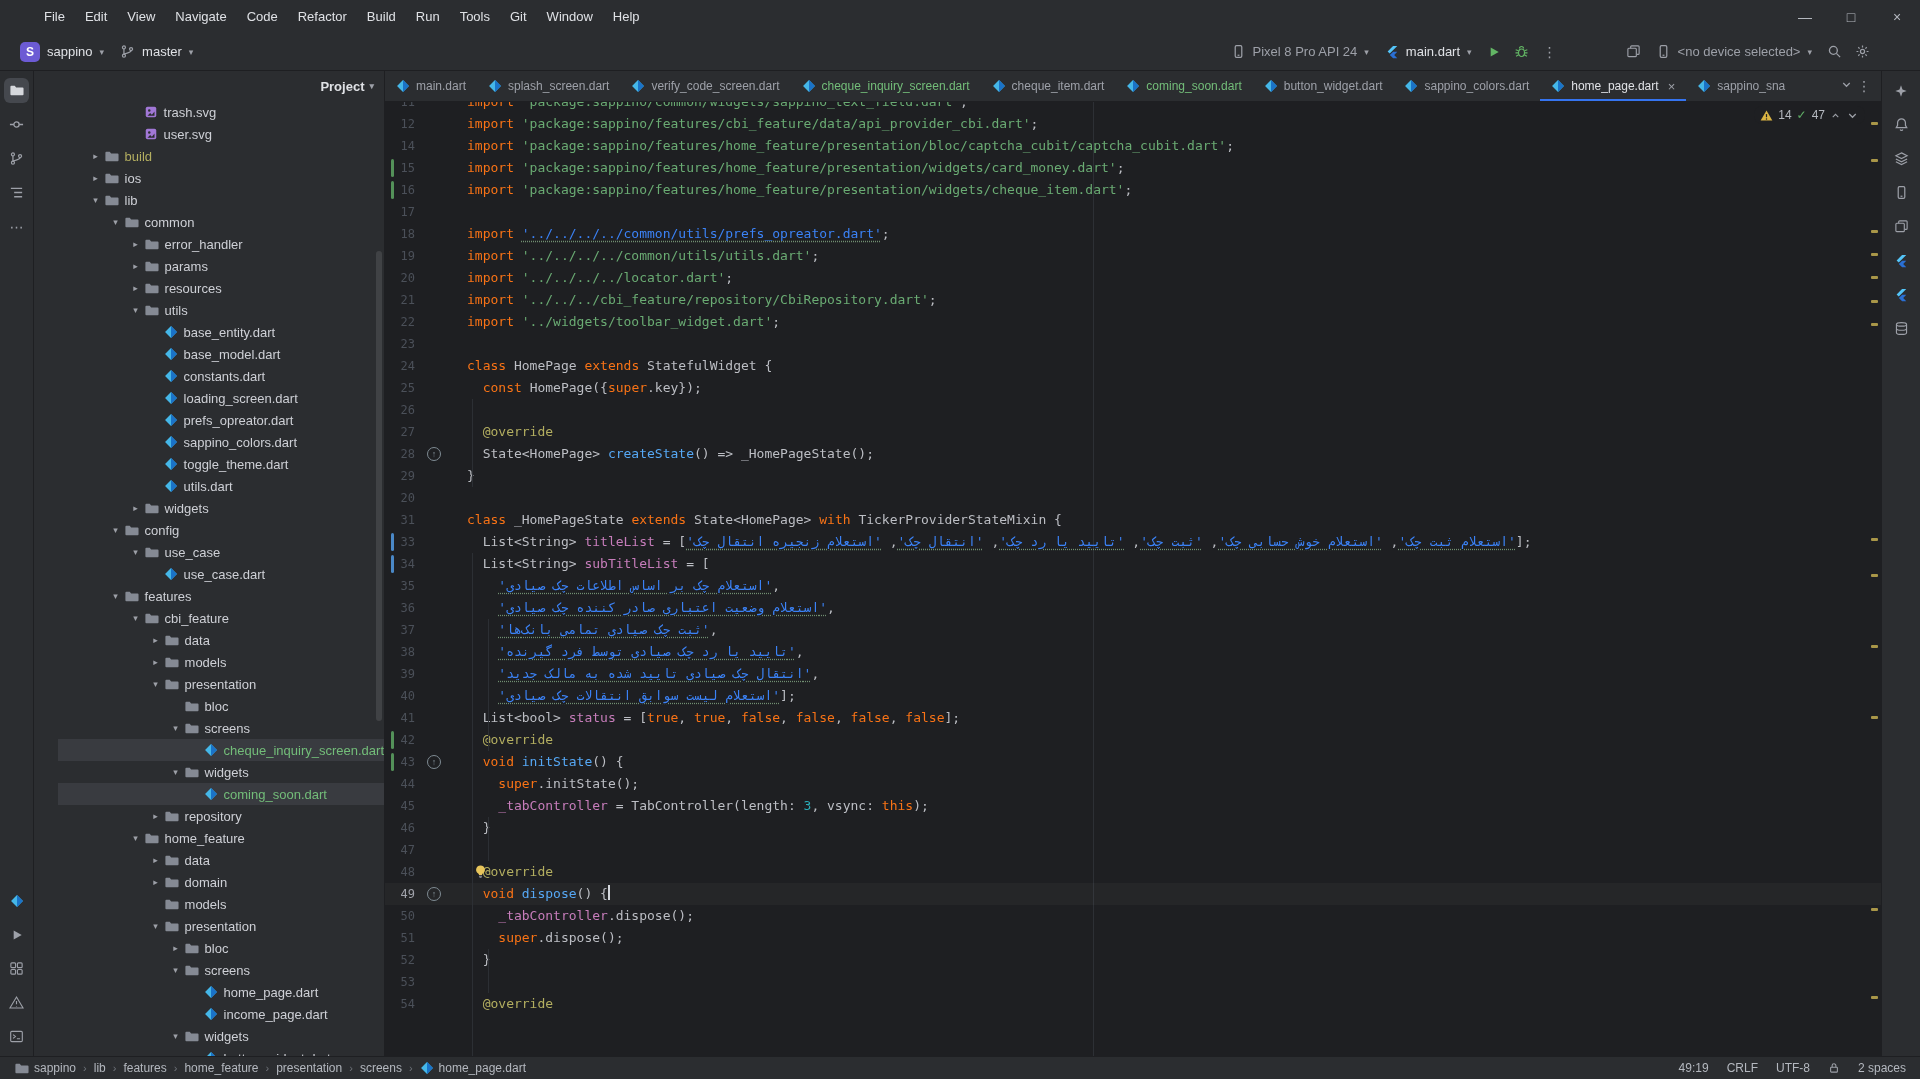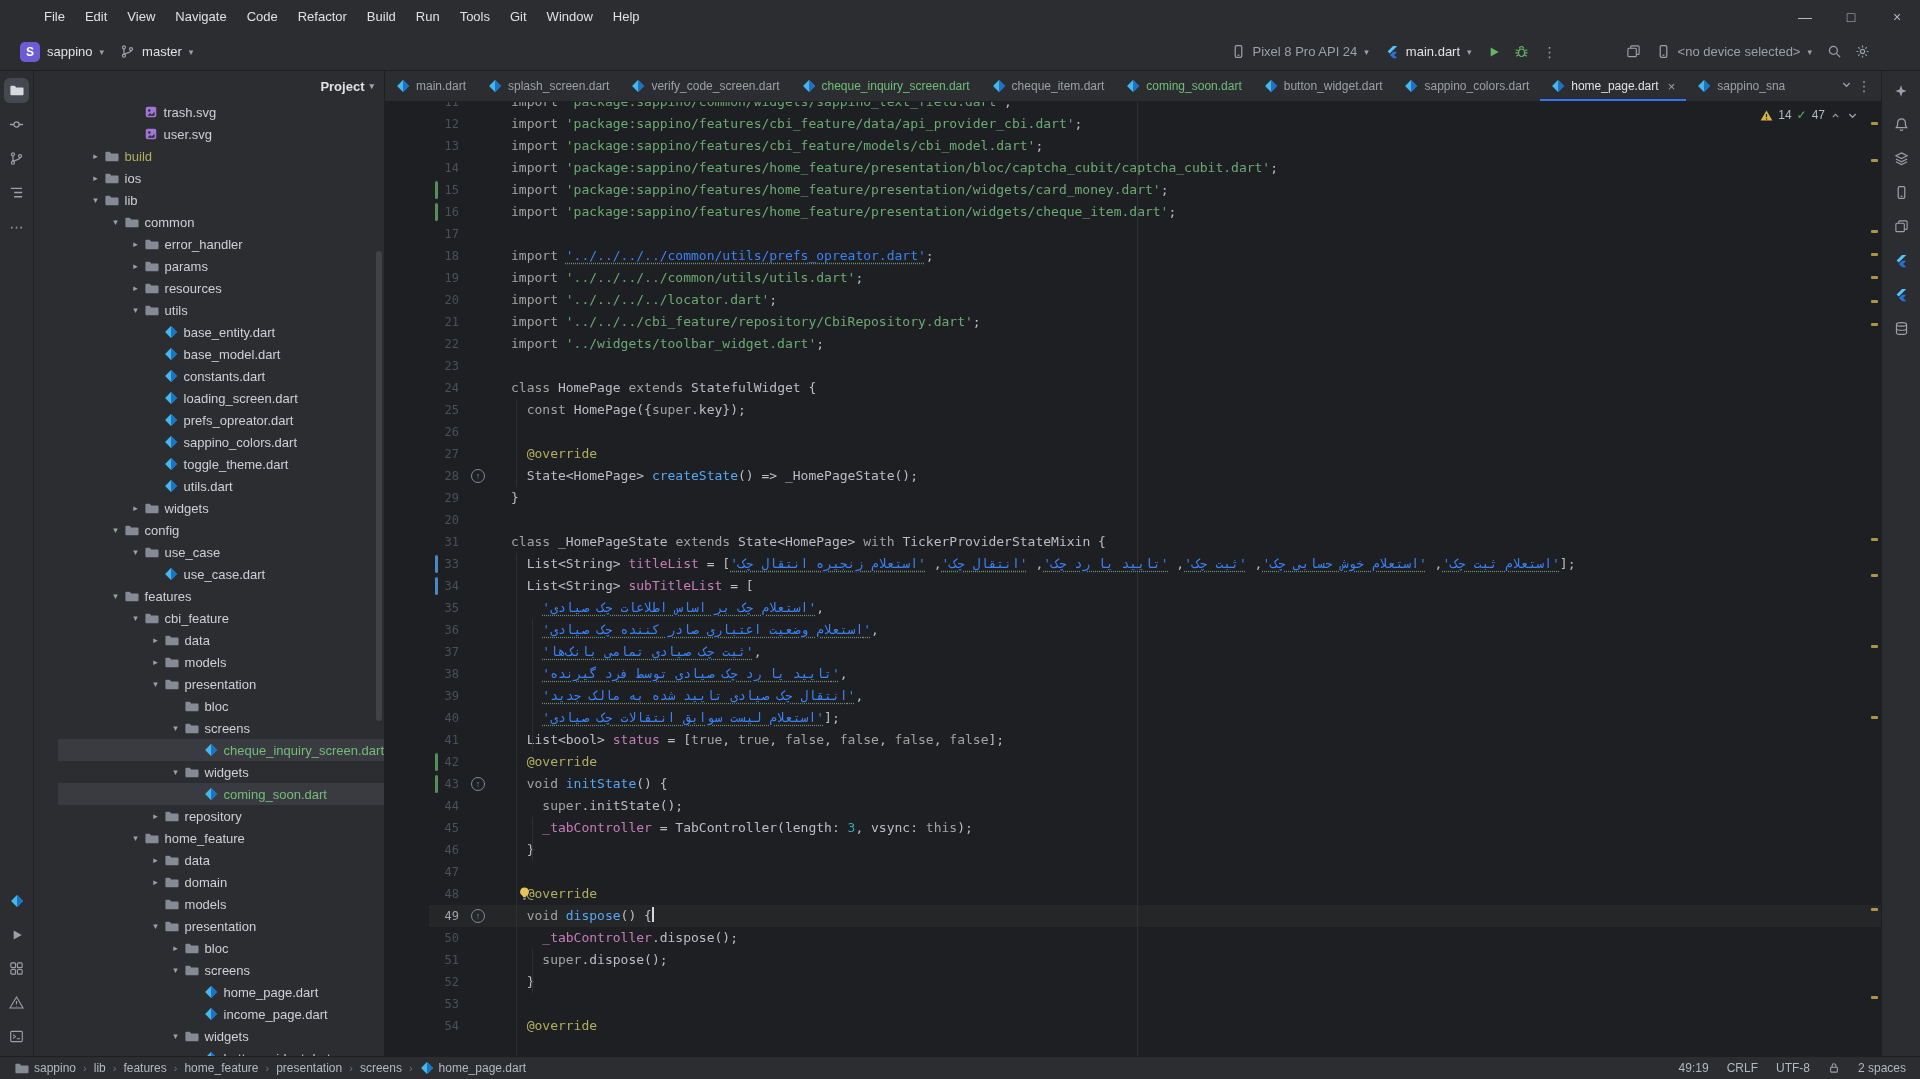--- a/index.html
+++ b/index.html
@@ -55,37 +55,37 @@
   .tabs{flex:1;display:flex;overflow:hidden;}
   .tab{flex:0 0 auto;display:flex;align-items:center;gap:6px;padding:0 11px;font-size:12px;
        color:#9da0a8;position:relative;}
   .tab.active{color:#dfe1e5;}
   .tab.active::after{content:"";position:absolute;left:0;right:0;bottom:-1px;height:3px;background:#3574f0;}
   .tab-label.added{color:#73bd79;}
   .tab .close{margin-left:3px;color:#9da0a8;font-size:13px;}
   .tab-controls{flex:0 0 auto;display:flex;align-items:center;gap:4px;padding:0 10px;color:#9da0a8;}
 
   .editor{flex:1;position:relative;overflow:hidden;
-          font-family:"DejaVu Sans Mono","Liberation Mono",monospace;font-size:13px;margin-left:44px;}
+          font-family:"DejaVu Sans Mono","Liberation Mono",monospace;font-size:13px;}
   .margin-guide{position:absolute;left:708px;top:0;bottom:0;width:1px;background:#2d3035;}
   .lines{position:absolute;left:0;right:0;top:-11px;}
   .line{height:22px;line-height:22px;position:relative;white-space:pre;padding-left:82px;}
   .line.caret-line{background:rgba(255,255,255,.03);}
   .line .ln{position:absolute;left:0;top:0;width:30px;text-align:right;color:#4b5059;font-size:12px;}
   .line.caret-line .ln{color:#a1a3ab;}
   .chg{position:absolute;left:6px;top:2px;width:3px;height:18px;border-radius:1.5px;}
   .chg.g{background:#549159;}
   .chg.b{background:#4a88c7;}
   .gicon{position:absolute;left:42px;top:4px;width:12px;height:12px;border:1px solid #7f8b93;border-radius:50%;
          color:#7f8b93;font-size:9px;line-height:12px;text-align:center;font-family:"Liberation Sans",sans-serif;}
   .bulb{position:absolute;left:88px;top:3px;width:15px;height:15px;}
   .indent-guide{position:absolute;width:1px;background:#2c2f34;}
   .caret{display:inline-block;width:2px;height:15px;background:#d4d7dd;vertical-align:-2px;}
 
-  .seg-k{color:#a3a3a3;}
+  .seg-k{color:#f97316;}
   .seg-s{color:#6aab73;}
   .seg-t{color:#3b82f6;text-decoration:underline dotted rgba(140,180,140,.75);text-underline-offset:3px;}
   .seg-d{color:#2aacb8;}
   .seg-a{color:#b3ae60;}
   .seg-f{color:#56a8f5;}
   .seg-v{color:#c77dbb;}
   .seg-p{color:#bcbec4;}
 
   .analysis{position:absolute;top:4px;right:16px;display:flex;align-items:center;gap:5px;
             font-family:"Liberation Sans",sans-serif;font-size:12px;color:#9da0a8;
@@ -848,21 +848,20 @@
                 </svg>
               </span></span>
             <span><span class="icon icon-char" style="color: rgb(157, 160, 168);">⋮</span></span>
           </div>
       </div>
       <div class="editor" id="editor">
         <div class="margin-guide"></div>
         <div class="lines" id="lines">
             <div class="line"><span class="ln">11</span><span class="txt"><span class="seg-k">import </span><span class="seg-s">'package:sappino/common/widgets/sappino_text_field.dart'</span><span class="seg-p">;</span></span></div>
             <div class="line"><span class="ln">12</span><span class="txt"><span class="seg-k">import </span><span class="seg-s">'package:sappino/features/cbi_feature/data/api_provider_cbi.dart'</span><span class="seg-p">;</span></span></div>
-            <div class="line"><span class="ln">13</span><span class="txt"><span class="seg-k">import </span><span class="seg-s">'package:sappino/features/cbi_feature/models/cbi_model.dart'</span><span class="seg-p">;</span></span></div>
             <div class="line"><span class="ln">14</span><span class="txt"><span class="seg-k">import </span><span class="seg-s">'package:sappino/features/home_feature/presentation/bloc/captcha_cubit/captcha_cubit.dart'</span><span class="seg-p">;</span></span></div>
             <div class="line"><span class="chg g"></span><span class="ln">15</span><span class="txt"><span class="seg-k">import </span><span class="seg-s">'package:sappino/features/home_feature/presentation/widgets/card_money.dart'</span><span class="seg-p">;</span></span></div>
             <div class="line"><span class="chg g"></span><span class="ln">16</span><span class="txt"><span class="seg-k">import </span><span class="seg-s">'package:sappino/features/home_feature/presentation/widgets/cheque_item.dart'</span><span class="seg-p">;</span></span></div>
             <div class="line"><span class="ln">17</span><span class="txt"></span></div>
             <div class="line"><span class="ln">18</span><span class="txt"><span class="seg-k">import </span><span class="seg-t">'../../../../common/utils/prefs_opreator.dart'</span><span class="seg-p">;</span></span></div>
             <div class="line"><span class="ln">19</span><span class="txt"><span class="seg-k">import </span><span class="seg-s">'../../../../common/utils/utils.dart'</span><span class="seg-p">;</span></span></div>
             <div class="line"><span class="ln">20</span><span class="txt"><span class="seg-k">import </span><span class="seg-s">'../../../../locator.dart'</span><span class="seg-p">;</span></span></div>
             <div class="line"><span class="ln">21</span><span class="txt"><span class="seg-k">import </span><span class="seg-s">'../../../cbi_feature/repository/CbiRepository.dart'</span><span class="seg-p">;</span></span></div>
             <div class="line"><span class="ln">22</span><span class="txt"><span class="seg-k">import </span><span class="seg-s">'../widgets/toolbar_widget.dart'</span><span class="seg-p">;</span></span></div>
             <div class="line"><span class="ln">23</span><span class="txt"></span></div>

